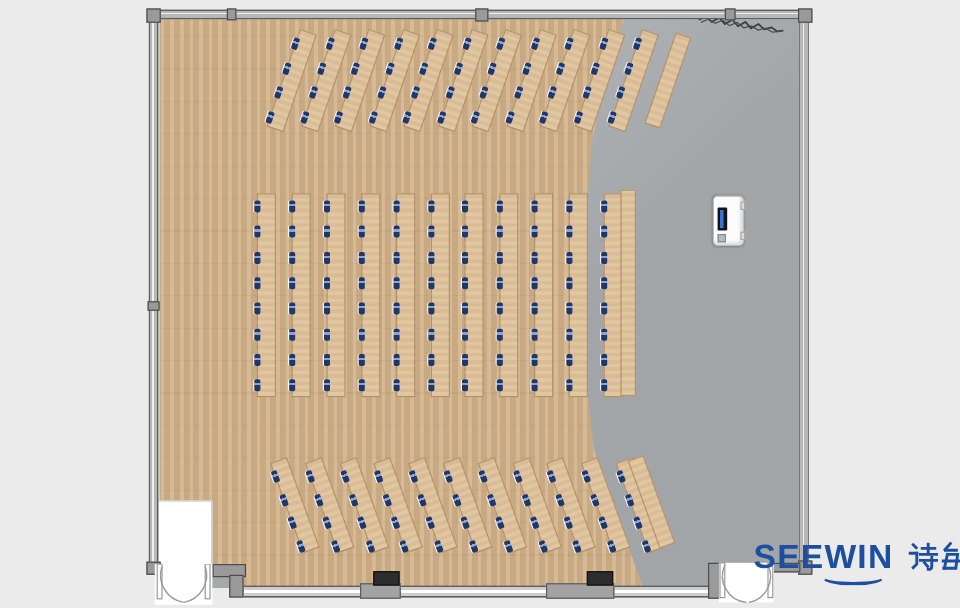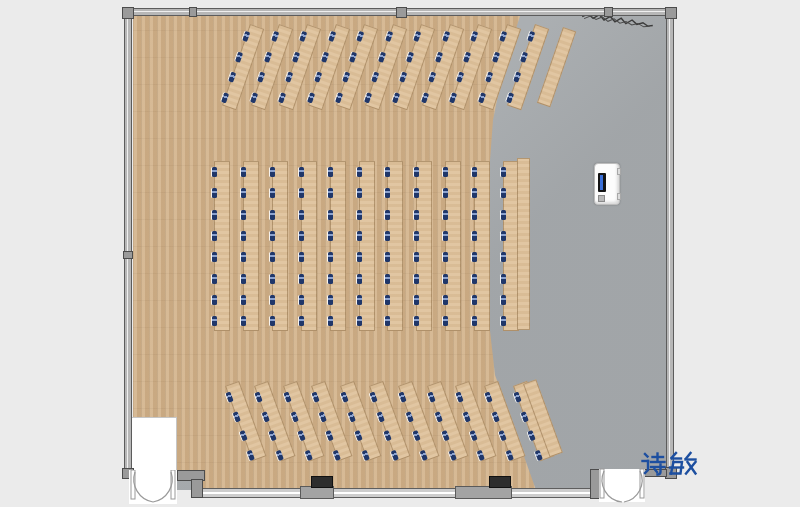--- a/index.html
+++ b/index.html
@@ -372,20 +372,24 @@
 
   <svg class="door-svg" style="left:598px;top:468px;" width="50" height="39" viewBox="0 0 50 39">
     <rect x="1" y="1" width="46" height="33" fill="#ffffff"></rect>
     <rect x="2" y="1" width="4" height="29" fill="#fff" stroke="#9a9a9a" stroke-width="1"></rect>
     <rect x="42" y="1" width="4" height="29" fill="#fff" stroke="#9a9a9a" stroke-width="1"></rect>
     <path d="M6 3 A22 22 0 0 0 24 34" fill="none" stroke="#9a9a9a" stroke-width="1.2"></path>
     <path d="M42 3 A22 22 0 0 1 26 34" fill="none" stroke="#9a9a9a" stroke-width="1.2"></path>
   </svg>
 
   <div class="logo">
+    <div class="wordmark">
+      <span>SEEWIN</span>
+      <span class="swoosh"></span>
+    </div>
     <span class="sr-only">诗敏</span>
     <svg class="cn-glyphs" width="58" height="26" viewBox="0 0 58 26">
       <g stroke="#1d4fa0" stroke-width="2.4" fill="none" stroke-linecap="square">
         <path d="M5 3 l2.5 2.5"></path>
         <path d="M2.5 10 h5.5"></path>
         <path d="M8 10 v9 l-3 3"></path>
         <path d="M12.5 6 h10.5"></path>
         <path d="M11 11 h13.5"></path>
         <path d="M17.5 2.5 v8"></path>
         <path d="M11 16 h13.5"></path>

